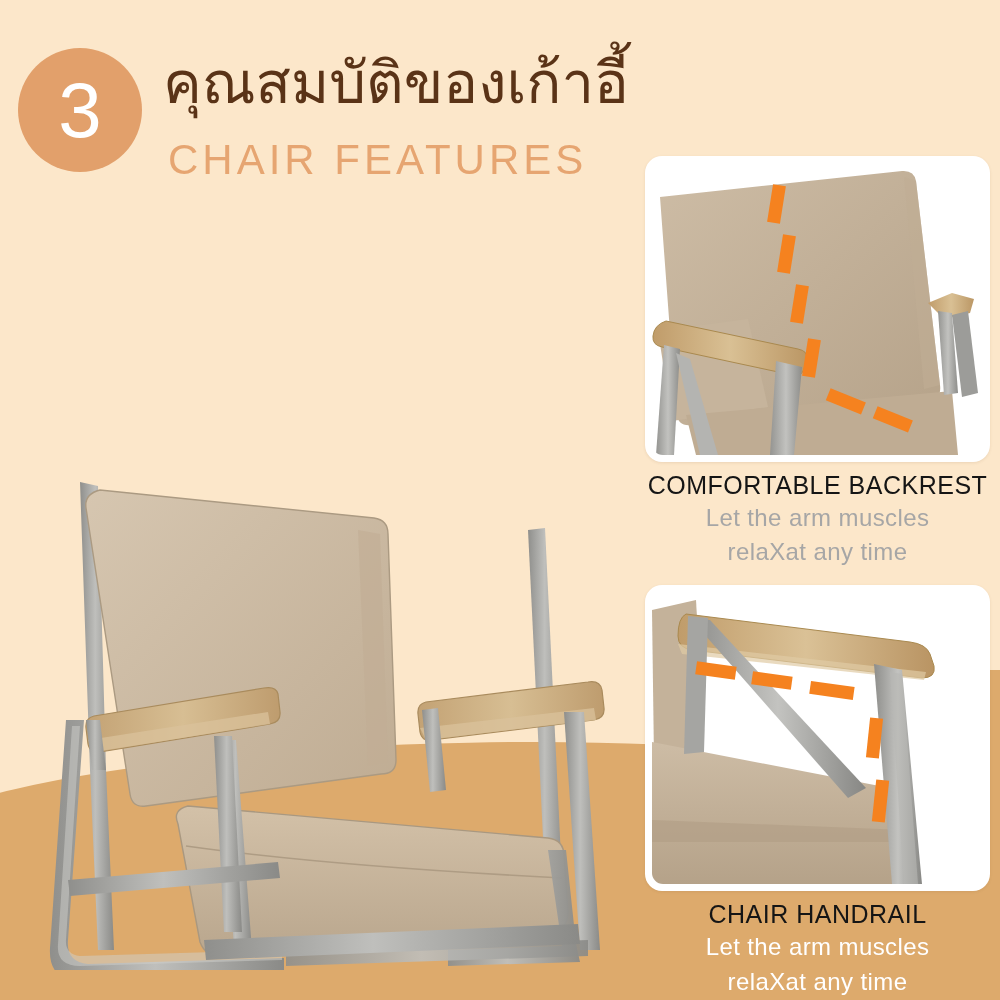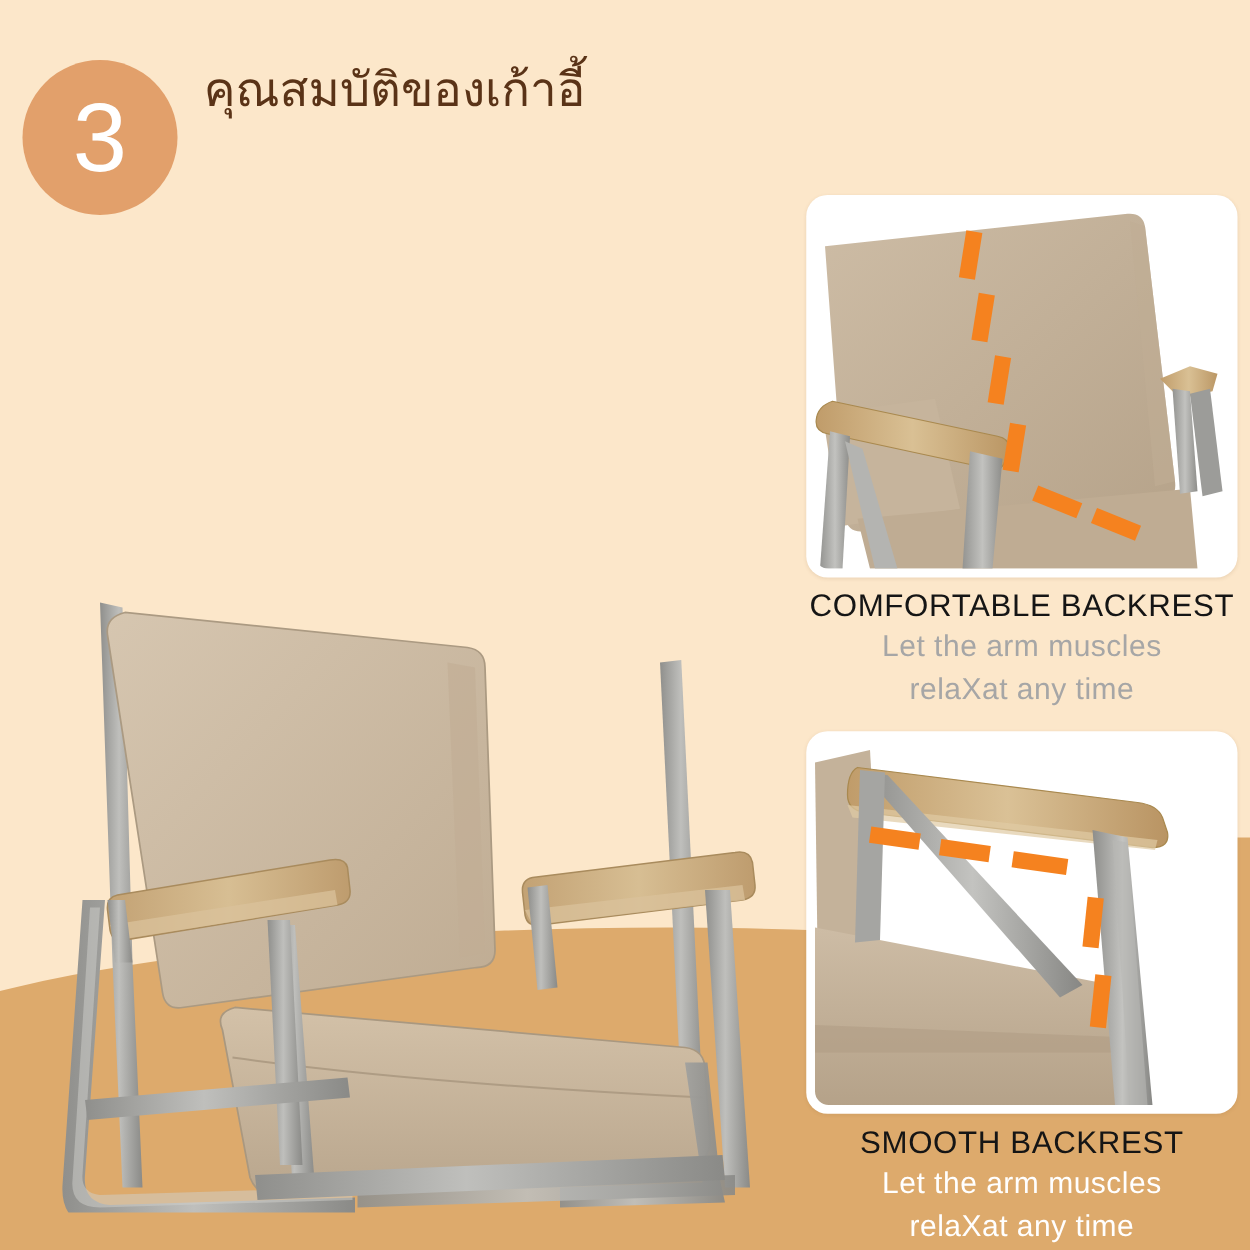--- a/index.html
+++ b/index.html
@@ -40,21 +40,21 @@
   .badge-num {
     color:#FFFFFF;
     font-size:78px;
     font-weight:400;
     line-height:1;
     font-family:"Liberation Sans", sans-serif;
   }
   .head-thai {
     position:absolute; left:163px; top:52px;
     color:#5A3317;
-    font-size:38px;
+    font-size:58px;
     line-height:1.08;
     font-family:"DejaVu Sans", sans-serif;
     white-space:nowrap;
   }
   .head-en {
     position:absolute; left:168px; top:136px;
     color:#E6A571;
     font-size:42px;
     letter-spacing:4px;
     font-weight:300;
@@ -117,20 +117,21 @@
 <div class="bg-layer">
   <div class="bg-tan"></div>
   <div class="bg-tan-right"></div>
 </div>
 
 <div class="header">
   <div class="badge">
     <span class="badge-num">3</span>
   </div>
   <div class="head-thai">คุณสมบัติของเก้าอี้</div>
+  <div class="head-en">CHAIR FEATURES</div>
 </div>
 
 <div class="hero">
   <svg viewBox="0 0 610 720" xmlns="http://www.w3.org/2000/svg">
     <defs>
       <linearGradient id="cushA" x1="0" y1="0" x2="1" y2="1">
         <stop offset="0" stop-color="#D6C6B0"></stop>
           <stop offset="1" stop-color="#BFAC93"></stop>
       </linearGradient>
       <linearGradient id="cushB" x1="0" y1="0" x2="0" y2="1">
@@ -291,19 +292,19 @@
             <rect x="44" y="72" width="40" height="13" transform="rotate(8 64 78)"></rect>
             <rect x="100" y="82" width="40" height="13" transform="rotate(8 120 88)"></rect>
             <rect x="158" y="92" width="44" height="13" transform="rotate(8 180 98)"></rect>
             <rect x="216" y="126" width="13" height="40" transform="rotate(6 222 146)"></rect>
             <rect x="222" y="188" width="13" height="42" transform="rotate(6 228 209)"></rect>
           </g>
         </svg>
       </div>
     </div>
     <div class="cap">
-      <div class="cap-title">SMOOTH  BACKREST</div>
+      <div class="cap-title">CHAIR  HANDRAIL</div>
       <div class="cap-sub">Let  the  arm  muscles</div>
       <div class="cap-sub">relaXat  any  time</div>
     </div>
   </div>
 
 </div>
 
 </body></html>

